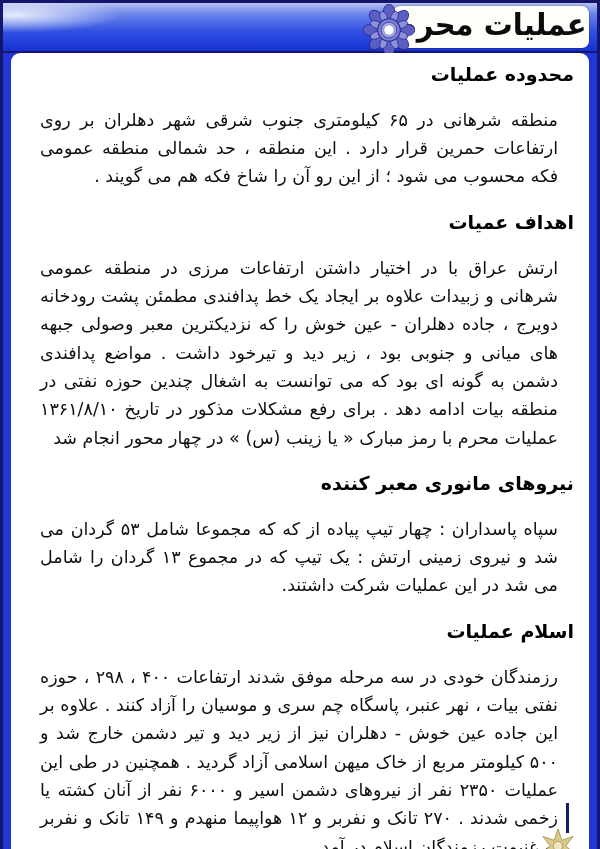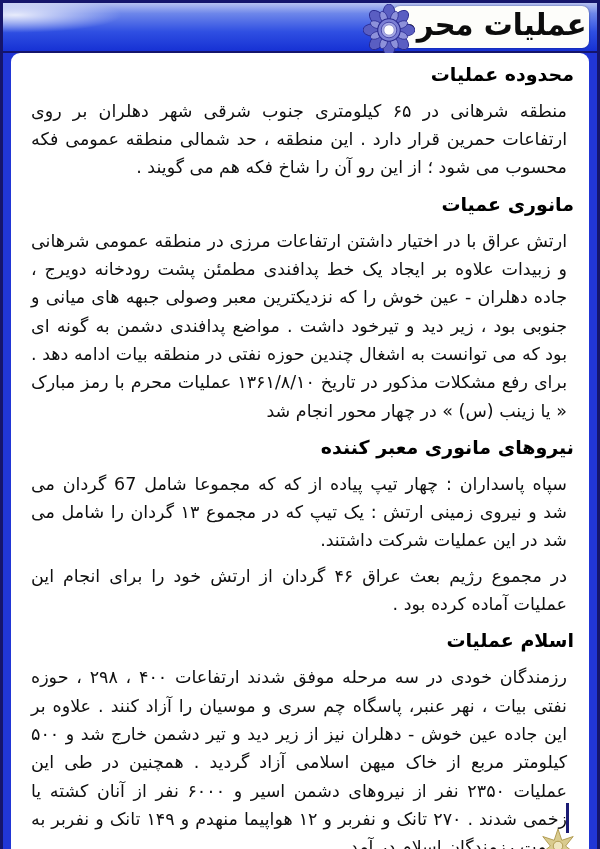--- a/index.html
+++ b/index.html
@@ -38,21 +38,21 @@
     position:absolute;top:50px;left:8px;right:8px;bottom:0;
     background:#ffffff;border-radius:9px 9px 0 0;
     padding:5px 15px 0 13px;box-sizing:border-box;
     direction:rtl;text-align:justify;
     color:#101010;font-size:17.5px;line-height:1.62;
   }
   .section-heading{
     font-size:19px;font-weight:bold;margin:1px 0 0 0;color:#000;
     text-align:right;
   }
-  .section-body{margin:7px;}
+  .section-body{margin:16px;}
   
   .ornament-stem{
     position:absolute;right:28px;bottom:16px;width:3px;height:30px;
     background:#1b1b74;
   }
   .corner-ornament{position:absolute;right:20px;bottom:-16px;width:38px;height:38px;}
 </style>
 </head>
 <body>
 
@@ -90,27 +90,26 @@
         </g>
       </svg>
     </div>
   </div>
 
   <div class="content">
 
     <h2 class="section-heading">محدوده عملیات</h2>
     <p class="section-body">منطقه شرهانی در ۶۵ کیلومتری جنوب شرقی شهر دهلران بر روی ارتفاعات حمرین قرار دارد . این منطقه ، حد شمالی منطقه عمومی فکه محسوب می شود ؛ از این رو آن را شاخ فکه هم می گویند .</p>
 
-    <h2 class="section-heading">مانوری عمیات</h2>
+    <h2 class="section-heading">اهداف عمیات</h2>
     <p class="section-body">ارتش عراق با در اختیار داشتن ارتفاعات مرزی در منطقه عمومی شرهانی و زبیدات علاوه بر ایجاد یک خط پدافندی مطمئن پشت رودخانه دویرج ، جاده دهلران - عین خوش را که نزدیکترین معبر وصولی جبهه های میانی و جنوبی بود ، زیر دید و تیرخود داشت . مواضع پدافندی دشمن به گونه ای بود که می توانست به اشغال چندین حوزه نفتی در منطقه بیات ادامه دهد . برای رفع مشکلات مذکور در تاریخ ۱۳۶۱/۸/۱۰ عملیات محرم با رمز مبارک « یا زینب (س) » در چهار محور انجام شد</p>
 
     <h2 class="section-heading">نیروهای مانوری معبر کننده</h2>
-    <p class="section-body">سپاه پاسداران : چهار تیپ پیاده از که که مجموعا شامل 67 گردان می شد و نیروی زمینی ارتش : یک تیپ که در مجموع ۱۳ گردان را شامل می شد در این عملیات شرکت داشتند.</p>
+    <p class="section-body">سپاه پاسداران : چهار تیپ پیاده از که که مجموعا شامل ۵۳ گردان می شد و نیروی زمینی ارتش : یک تیپ که در مجموع ۱۳ گردان را شامل می شد در این عملیات شرکت داشتند.</p>
 
-    <p class="section-body">در مجموع رژیم بعث عراق ۴۶ گردان از ارتش خود را برای انجام این عملیات آماده کرده بود .</p>
 
     <h2 class="section-heading">اسلام عملیات</h2>
     <p class="section-body">رزمندگان خودی در سه مرحله موفق شدند ارتفاعات ۴۰۰ ، ۲۹۸ ، حوزه نفتی بیات ، نهر عنبر، پاسگاه چم سری و موسیان را آزاد کنند . علاوه بر این جاده عین خوش - دهلران نیز از زیر دید و تیر دشمن خارج شد و ۵۰۰ کیلومتر مربع از خاک میهن اسلامی آزاد گردید . همچنین در طی این عملیات ۲۳۵۰ نفر از نیروهای دشمن اسیر و ۶۰۰۰ نفر از آنان کشته یا زخمی شدند . ۲۷۰ تانک و نفربر و ۱۲ هواپیما منهدم و ۱۴۹ تانک و نفربر به غنیمت رزمندگان اسلام در آمد .</p>
 
   </div>
 
   <div class="ornament-stem"></div>
   <svg class="corner-ornament" viewBox="0 0 40 40">
     <g fill="#d9cb8e" stroke="#b09a50" stroke-width="1">
       <path d="M20 2 L24 14 L36 10 L28 20 L38 28 L25 26 L26 38 L20 28 L14 38 L15 26 L2 28 L12 20 L4 10 L16 14 Z"></path>

